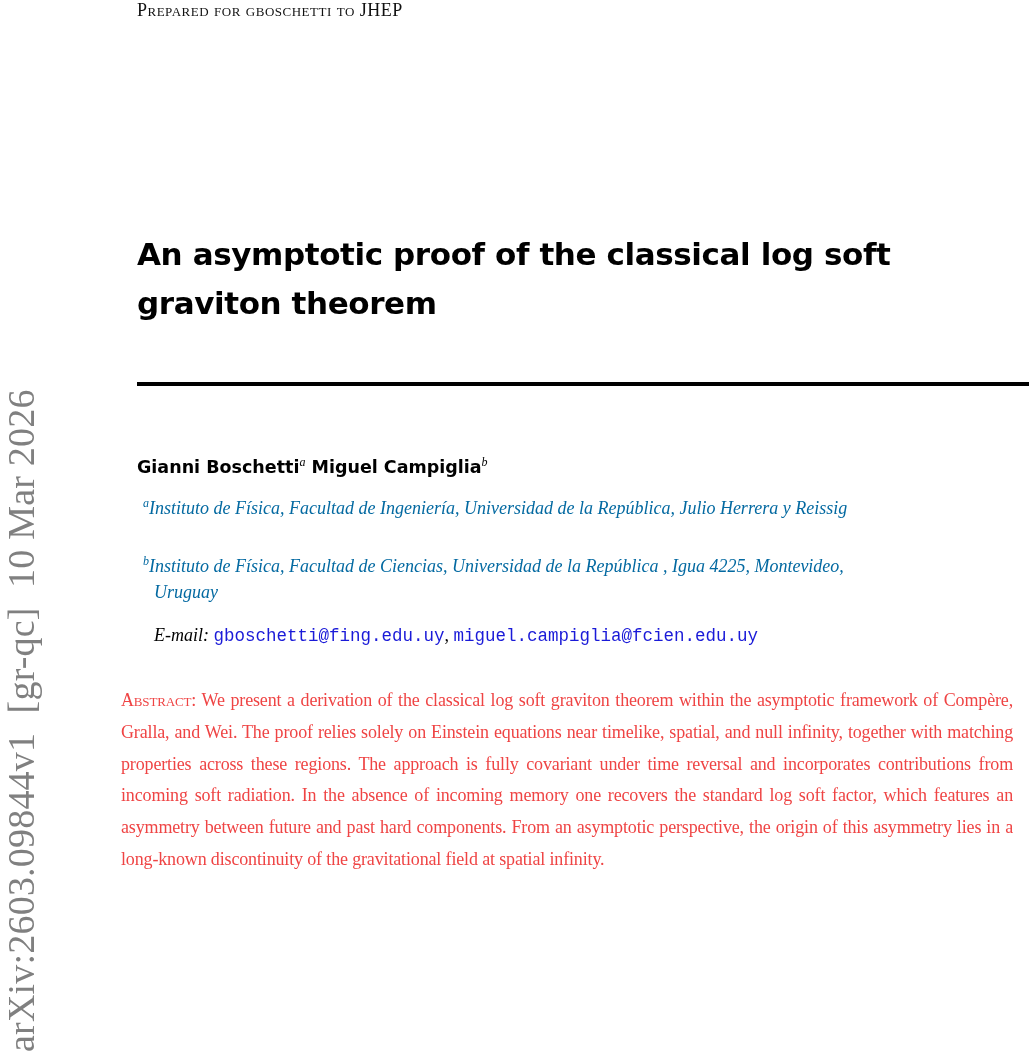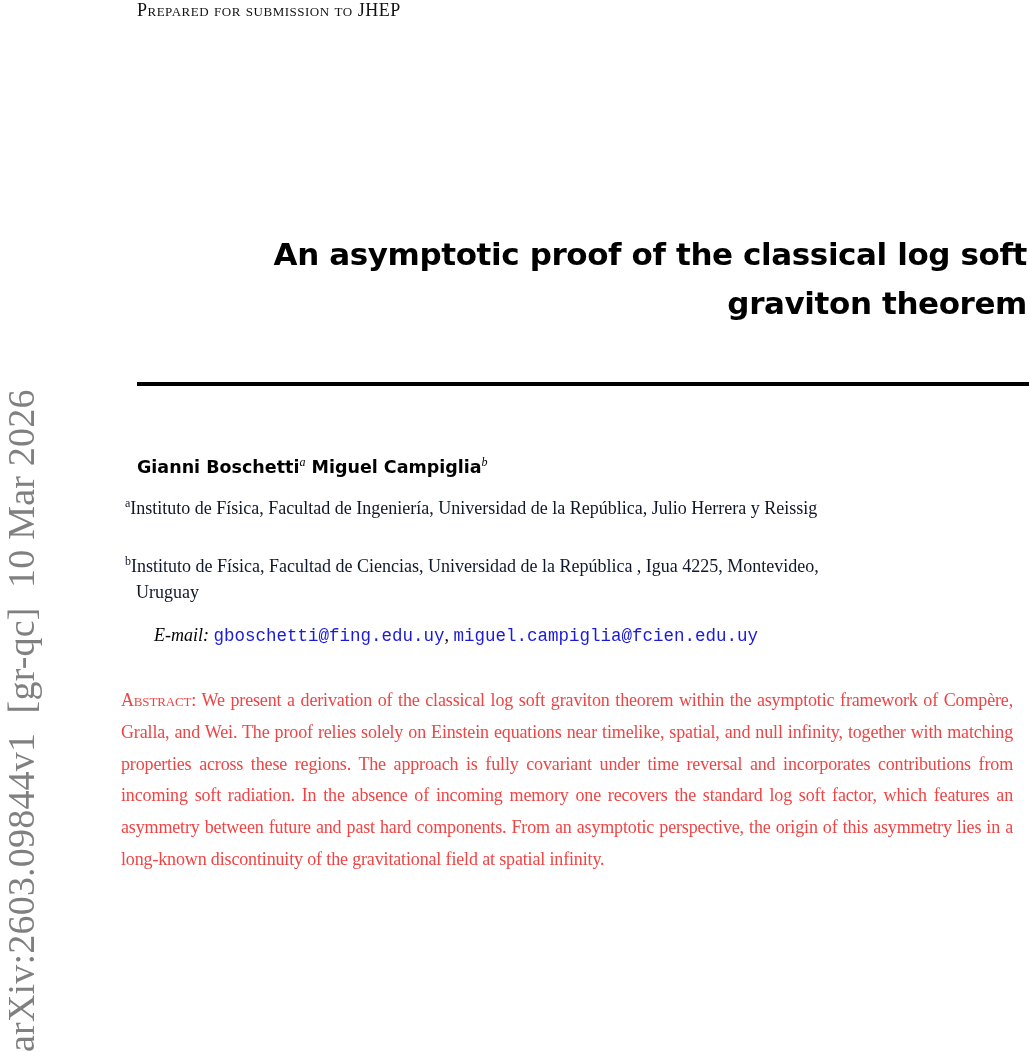--- a/index.html
+++ b/index.html
@@ -74,26 +74,27 @@
     .authors sup {
       font-family: "Liberation Serif", "DejaVu Serif", serif;
       font-style: italic;
       font-weight: normal;
       font-size: 12px;
       vertical-align: 7px;
       line-height: 0;
     }
     .affil {
       position: absolute;
-      left: 125px;
+      left: 143px;
       width: 886px;
+      font-style: italic;
       font-size: 18px;
       line-height: 26px;
       text-align: justify;
-      color: #0f172a;
+      color: #0369a1;
     }
     .affil sup {
       font-size: 12px;
       vertical-align: 7px;
       line-height: 0;
     }
     .affil .cont {
       display: block;
       padding-left: 11px;
     }
@@ -128,25 +129,25 @@
       letter-spacing: -0.15px;
       color: #ef4444;
     }
     .abstract .label {
       font-variant: small-caps;
     }
   </style>
 </head>
 <body>
 
-<div class="running-head">Prepared for submission to JHEP</div>
+<div class="running-head">Prepared for gboschetti to JHEP</div>
 
 <div class="arxiv-stamp">arXiv:2603.09844v1  [gr-qc]  10 Mar 2026</div>
 
-<h1 class="title" style="margin:0;text-align:right;">An asymptotic proof of the classical log soft graviton theorem</h1>
+<h1 class="title" style="margin:0;">An asymptotic proof of the classical log soft graviton theorem</h1>
 
 <div class="title-rule"></div>
 
 <div class="authors">
   <span>Gianni Boschetti</span><sup>a</sup>
   <span>Miguel Campiglia</span><sup>b</sup>
 </div>
 
 <div class="affil affil-a">
   <sup>a</sup><span>Instituto de Física, Facultad de Ingeniería, Universidad de la República, Julio Herrera y Reissig</span>

